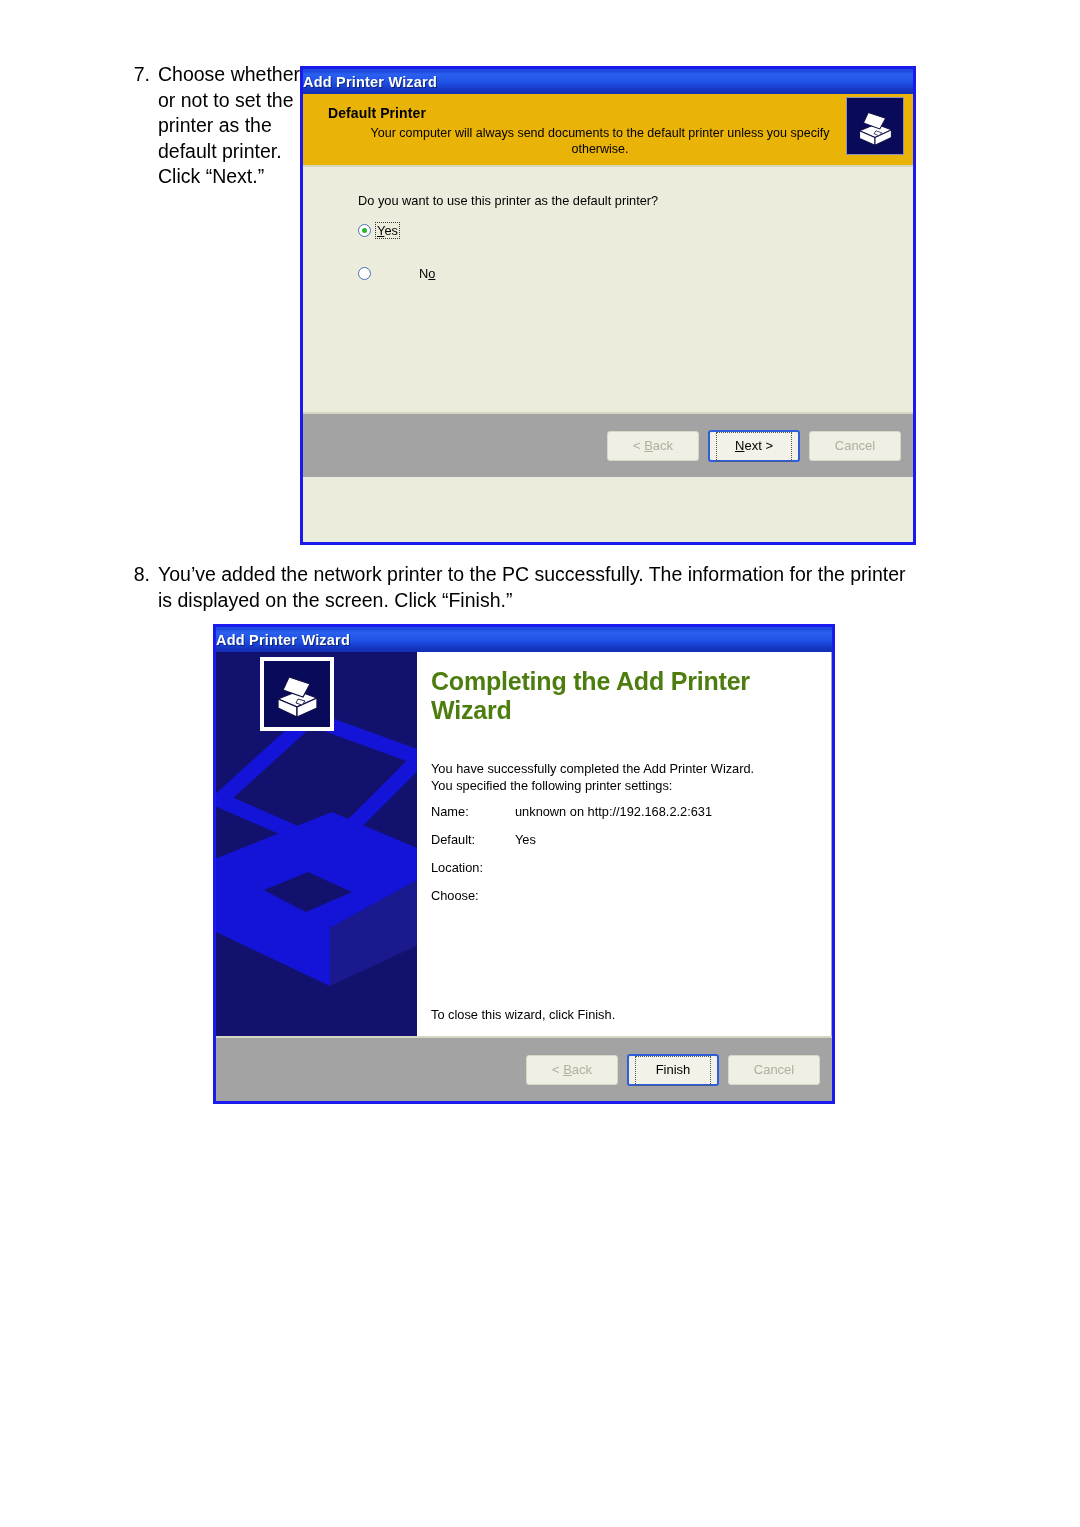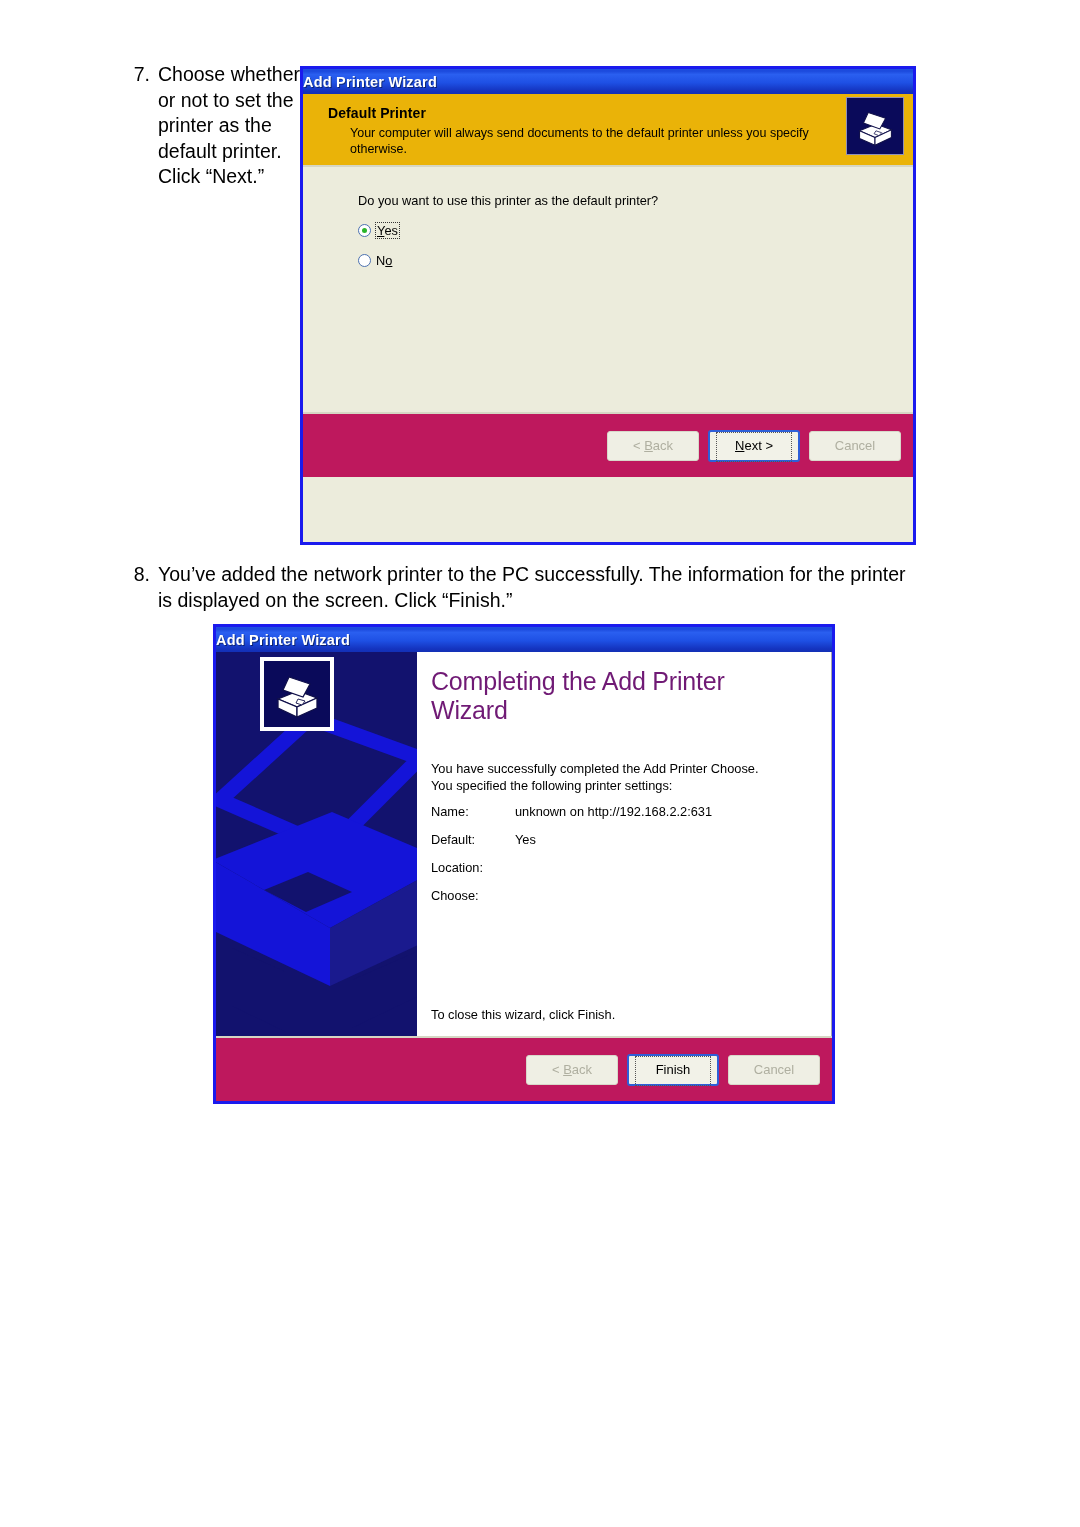--- a/index.html
+++ b/index.html
@@ -84,20 +84,21 @@
     letter-spacing: 0.1px;
   }
   #dlg-default .header p {
     margin: 0;
     position: absolute;
     left: 47px;
     top: 31px;
     width: 500px;
     font-size: 12.5px;
     line-height: 16px;
+    text-align: center;
   }
   .printer-icon-sm {
     position: absolute;
     right: 9px;
     top: 3px;
     width: 58px;
     height: 58px;
     background: #0A0A5A;
     border: 1px solid #9090B8;
     box-sizing: border-box;
@@ -114,21 +115,21 @@
     font-size: 12.8px;
   }
   .radio-row {
     position: absolute;
     left: 55px;
     display: flex;
     align-items: center;
     font-size: 12.8px;
   }
   #radio-yes { top: 56px; }
-  #radio-no  { top: 86px; }
+  #radio-no  { top: 99px; gap: 43px; }
   .radio-mark {
     width: 13px;
     height: 13px;
     border-radius: 50%;
     border: 1.6px solid #4C71B0;
     background: #FFFFFF;
     box-sizing: border-box;
     margin-right: 5px;
     display: flex;
     align-items: center;
@@ -151,21 +152,21 @@
     position: absolute;
     left: 0; right: 0; bottom: 0;
     height: 65px;
     border-top: 2px solid #D6D6C4;
     box-sizing: border-box;
     display: flex;
     align-items: center;
     justify-content: flex-end;
     padding-right: 12px;
     gap: 9px;
-    background: #be185d;
+    background: #a3a3a3;
     padding-left: 28px;
   }
   .xp-btn {
     min-width: 92px;
     height: 30px;
     line-height: 28px;
     text-align: center;
     font-size: 13px;
     background: #EFEFE4;
     border: 1px solid #C7C7B4;
@@ -232,24 +233,24 @@
     padding: 0;
     border-right: 1px solid #A8A8A8;
   }
   .right-pane h1 {
     margin: 0;
     position: absolute;
     left: 14px;
     top: 15px;
     width: 350px;
     font-size: 25px;
-    font-weight: normal;
+    font-weight: bold;
     line-height: 29px;
     letter-spacing: -0.2px;
-    color: #701a75;
+    color: #4d7c0f;
   }
   .right-pane .intro {
     position: absolute;
     left: 14px;
     top: 108px;
     width: 370px;
     font-size: 12.8px;
     line-height: 17px;
   }
   .settings {
@@ -377,21 +378,21 @@
           </g>
           <polygon points="34,38 41,40 38,44 32,42" fill="#ffffff" stroke="#10104a" stroke-width="0.9"></polygon>
         </svg>
       </div>
     </div>
 
     <div class="right-pane">
       <h1>Completing the Add Printer Wizard</h1>
 
       <div class="intro">
-        <div>You have successfully completed the Add Printer Choose.</div>
+        <div>You have successfully completed the Add Printer Wizard.</div>
         <div>You specified the following printer settings:</div>
       </div>
 
       <div class="settings">
         <div class="row">
           <span class="k">Name:</span>
           <span class="v">unknown on http://192.168.2.2:631</span>
         </div>
         <div class="row">
           <span class="k">Default:</span>

